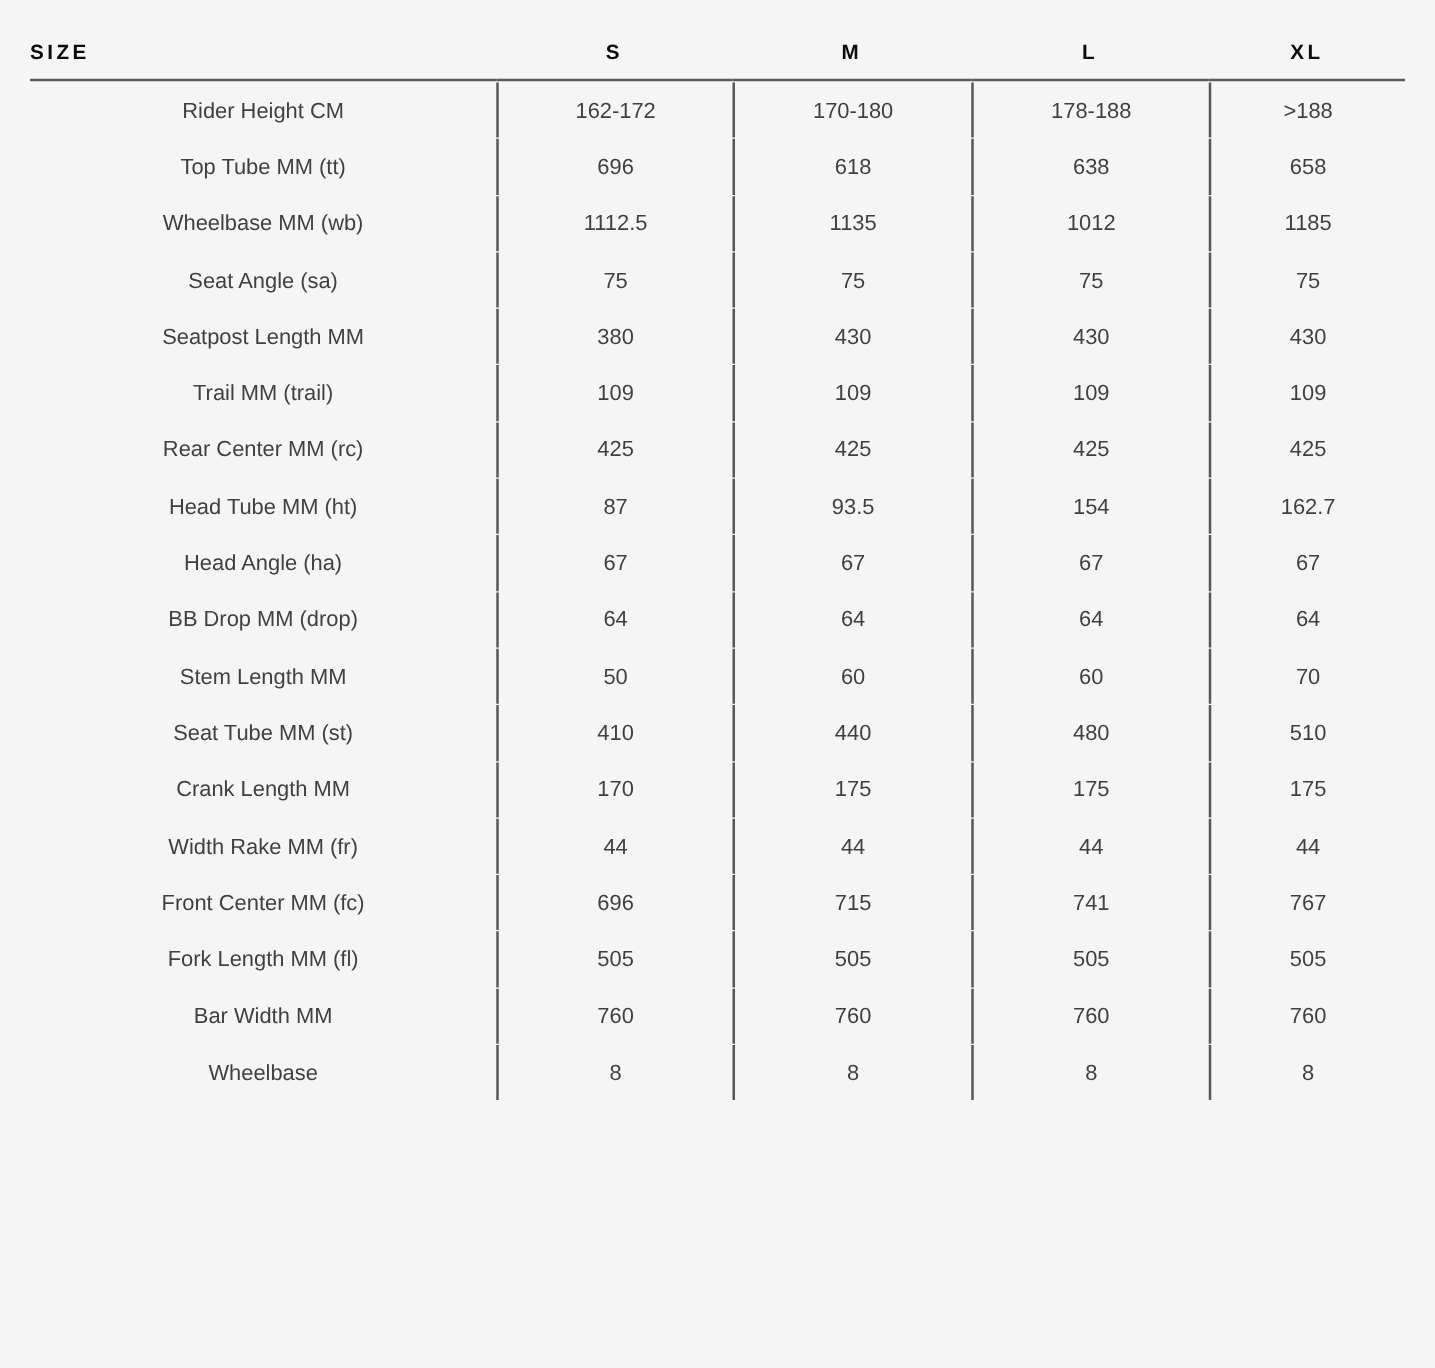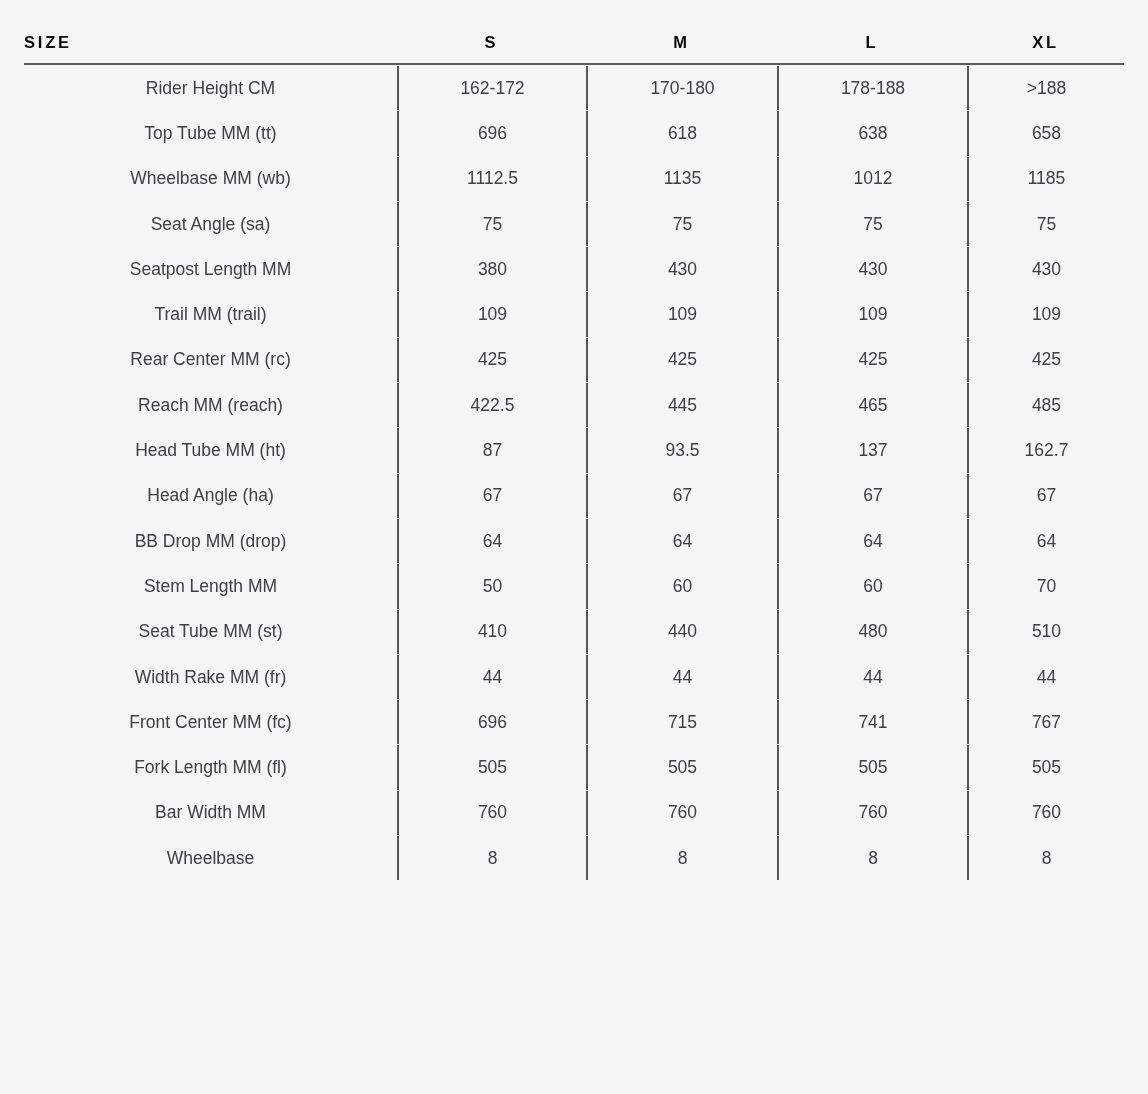--- a/index.html
+++ b/index.html
@@ -142,33 +142,26 @@
   </tr>
 
   <tr>
     <td class="label-col">Rear Center MM (rc)</td>
     <td class="val-col">425</td>
     <td class="val-col">425</td>
     <td class="val-col">425</td>
     <td class="val-col">425</td>
   </tr>
 
-  <tr>
-    <td class="label-col">Reach MM (reach)</td>
-    <td class="val-col">422.5</td>
-    <td class="val-col">445</td>
-    <td class="val-col">465</td>
-    <td class="val-col">485</td>
-  </tr>
 
   <tr>
     <td class="label-col">Head Tube MM (ht)</td>
     <td class="val-col">87</td>
     <td class="val-col">93.5</td>
-    <td class="val-col">137</td>
+    <td class="val-col">154</td>
     <td class="val-col">162.7</td>
   </tr>
 
   <tr>
     <td class="label-col">Head Angle (ha)</td>
     <td class="val-col">67</td>
     <td class="val-col">67</td>
     <td class="val-col">67</td>
     <td class="val-col">67</td>
   </tr>
@@ -191,20 +184,27 @@
 
   <tr>
     <td class="label-col">Seat Tube MM (st)</td>
     <td class="val-col">410</td>
     <td class="val-col">440</td>
     <td class="val-col">480</td>
     <td class="val-col">510</td>
   </tr>
 
 
+  <tr>
+    <td class="label-col">Crank Length MM</td>
+    <td class="val-col">170</td>
+    <td class="val-col">175</td>
+    <td class="val-col">175</td>
+    <td class="val-col">175</td>
+  </tr>
 
   <tr>
     <td class="label-col">Width Rake MM (fr)</td>
     <td class="val-col">44</td>
     <td class="val-col">44</td>
     <td class="val-col">44</td>
     <td class="val-col">44</td>
   </tr>
 
   <tr>

